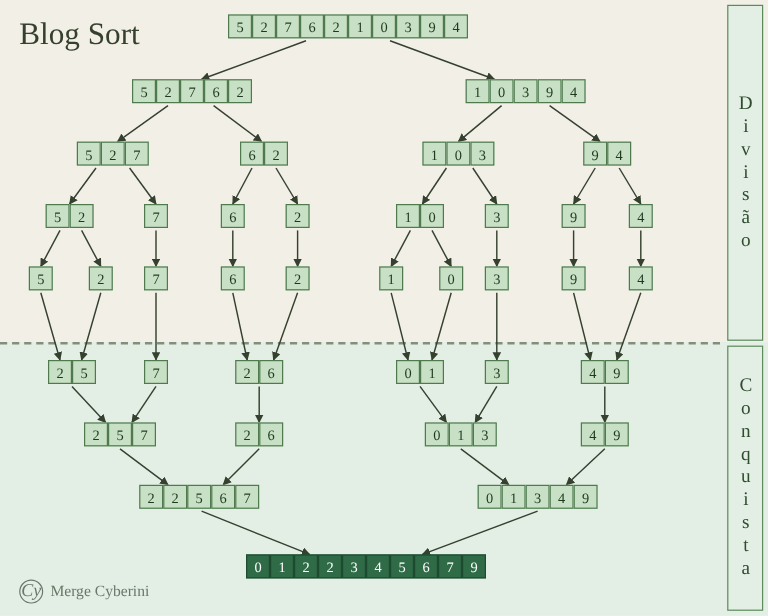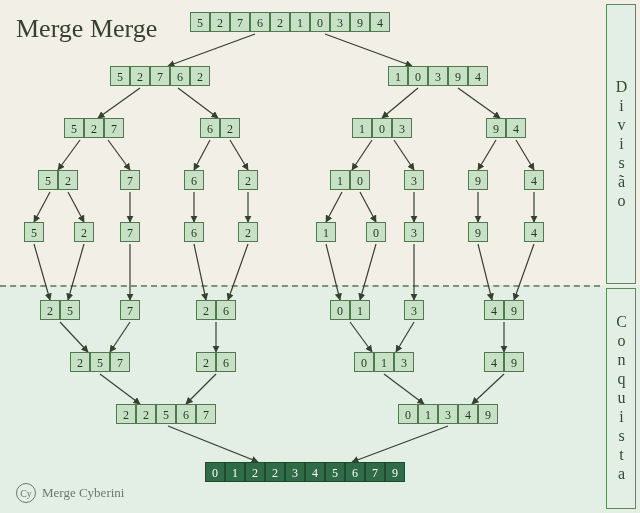--- a/index.html
+++ b/index.html
@@ -10,32 +10,32 @@
   .dash{position:absolute;left:0;right:40px;top:285px;border-top:2px dashed #838e7d}
   .title{position:absolute;left:16px;top:14px;font-size:26px;color:#35402f;font-weight:400}
   .side{position:absolute;right:4px;top:4px;bottom:4px;width:30px;display:flex;flex-direction:column;gap:4px}
   .side .lbl{flex:0 0 auto;background:#e3efe5;border:1px solid #5b8a5b;color:#2e4d2e;display:flex;align-items:center;justify-content:center;writing-mode:vertical-rl;text-orientation:upright;font-size:16px;letter-spacing:2px}
   .side .lbl.div{height:278px}
   .side .lbl.con{height:219px}
   .cell{position:absolute;display:flex}
   .cell span{width:20px;height:20px;line-height:20px;text-align:center;font-size:12px;border:1px solid #4e7a4e;background:#c8e0c5;color:#1e3a1e;box-sizing:border-box}
   .cell.big span{background:#2f6b46;color:#fff;border-color:#1e4a30}
   .foot{position:absolute;left:16px;bottom:10px;display:flex;align-items:center;gap:6px;color:#6a786a;font-size:13px}
-  .logo{width:18px;height:18px;border:1.5px solid #6a786a;border-radius:50%;display:flex;align-items:center;justify-content:center;font-size:10px;}
+  .logo{width:18px;height:18px;border:1.5px solid #6a786a;border-radius:50%;display:flex;align-items:center;justify-content:center;font-size:15px;font-style:italic}
   svg.arrows{position:absolute;inset:0;pointer-events:none}
 </style>
 </head>
 <body>
 
 <div class="stage">
   <div class="phase-divide"></div>
   <div class="phase-conquer"></div>
   <div class="dash"></div>
 
-  <div class="title">Merge Merge</div>
+  <div class="title">Blog Sort</div>
 
   <div class="side">
     <div class="lbl div">Divisão</div>
     <div class="lbl con">Conquista</div>
   </div>
 
   <svg class="arrows" width="640" height="513">
     <defs>
       <marker id="ah" viewBox="0 0 10 10" refX="9" refY="5" markerWidth="6" markerHeight="6" orient="auto-start-reverse">
         <path d="M0 0L10 5L0 10z" fill="#35402f"></path>

